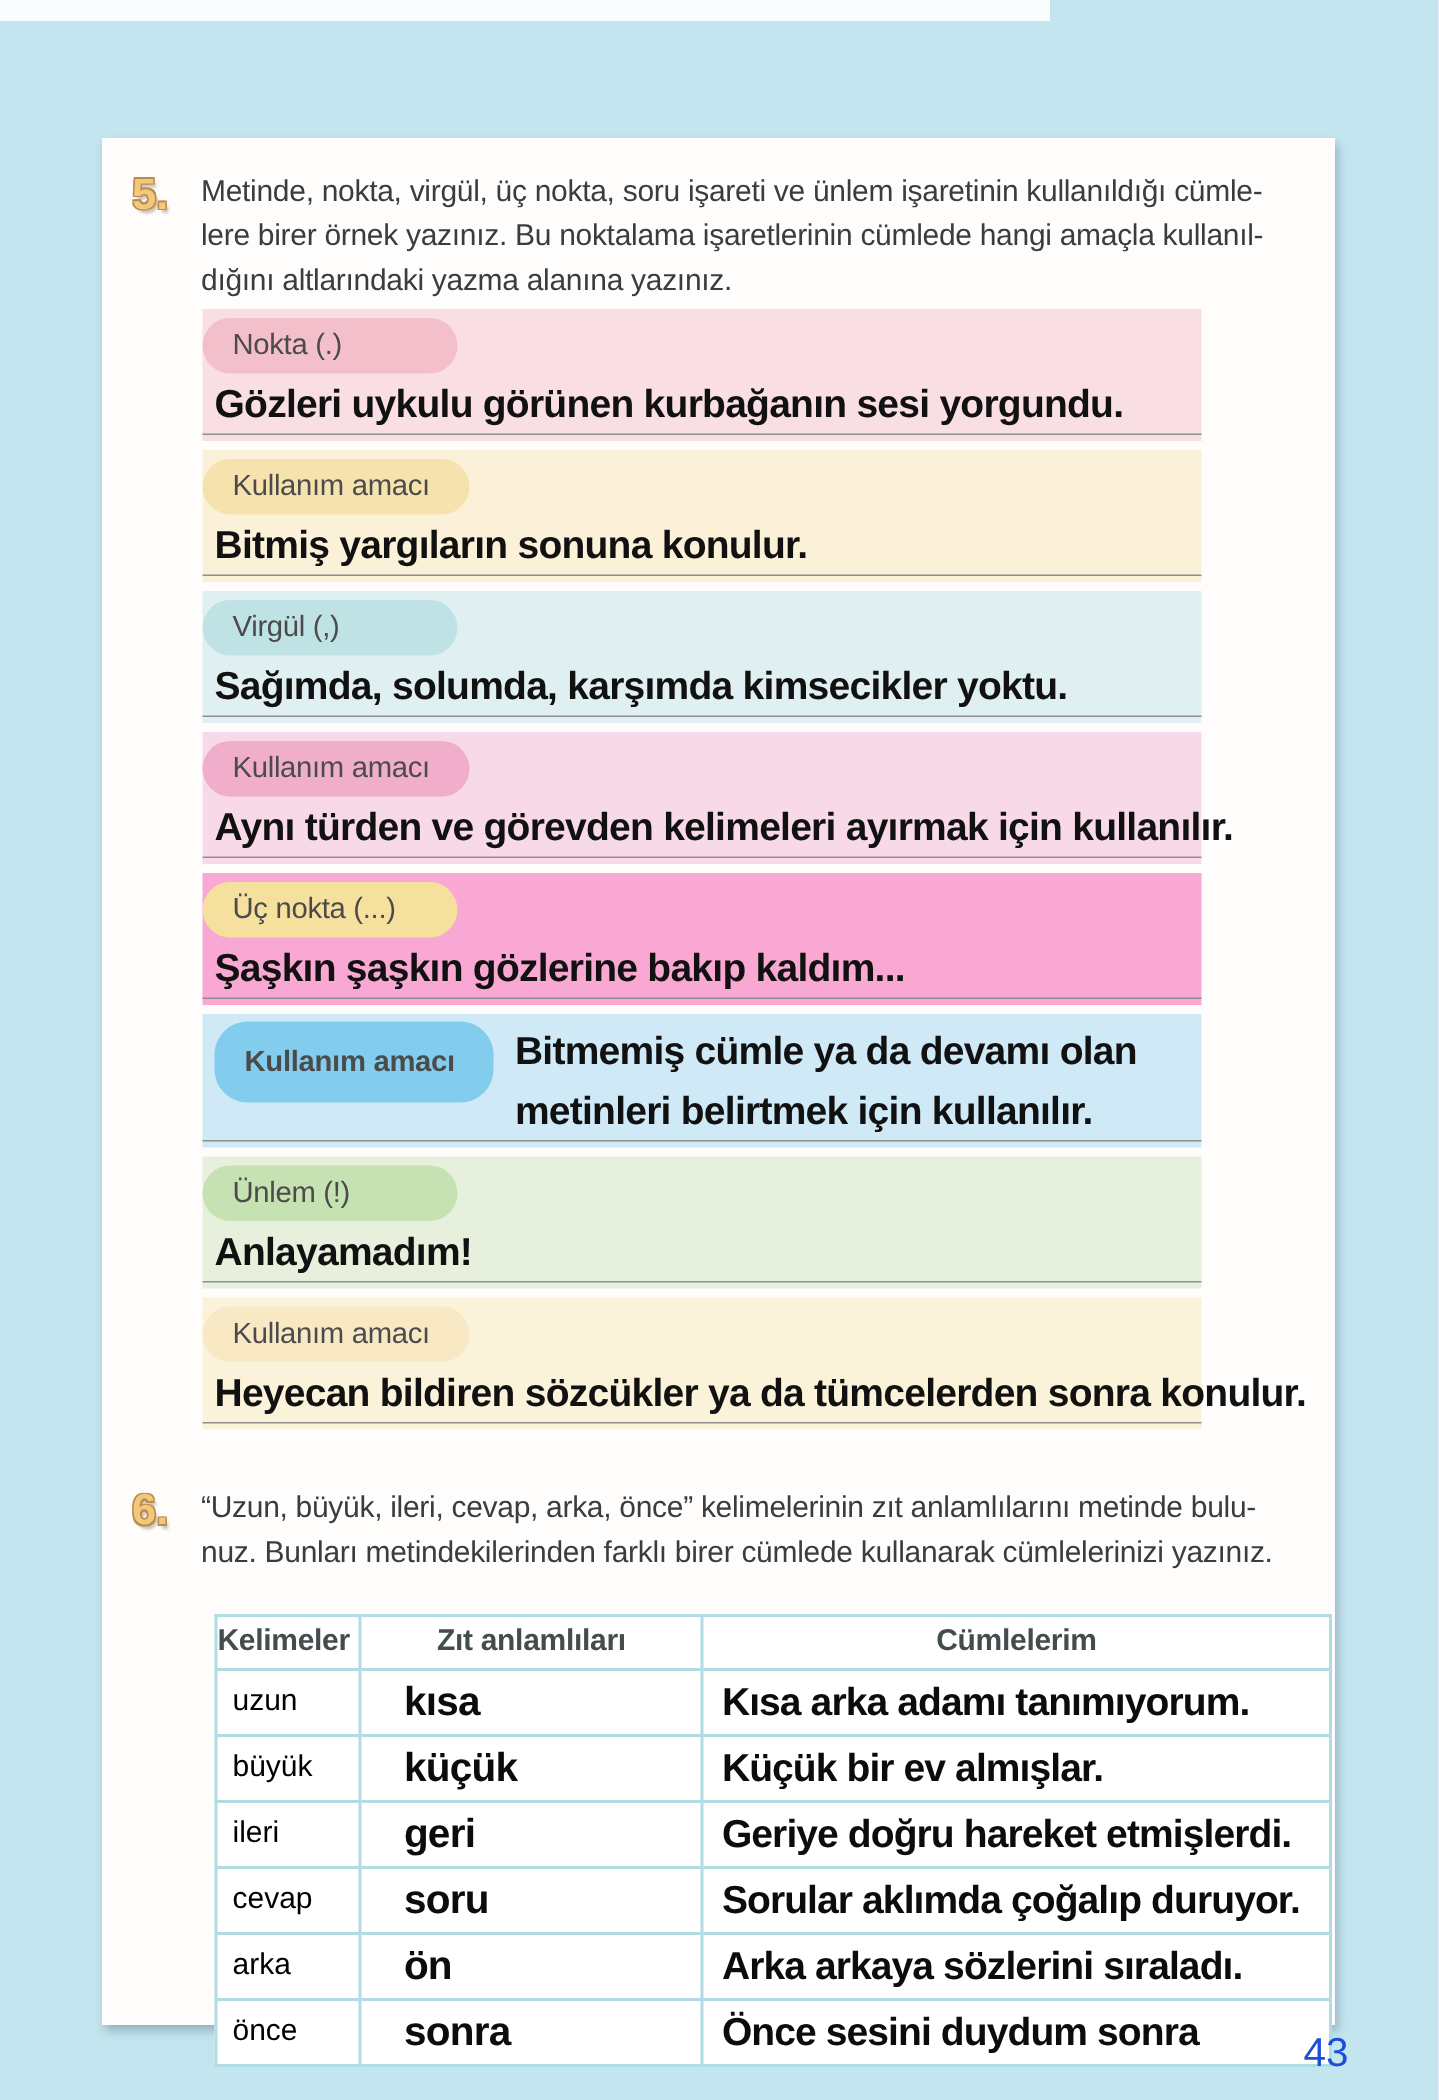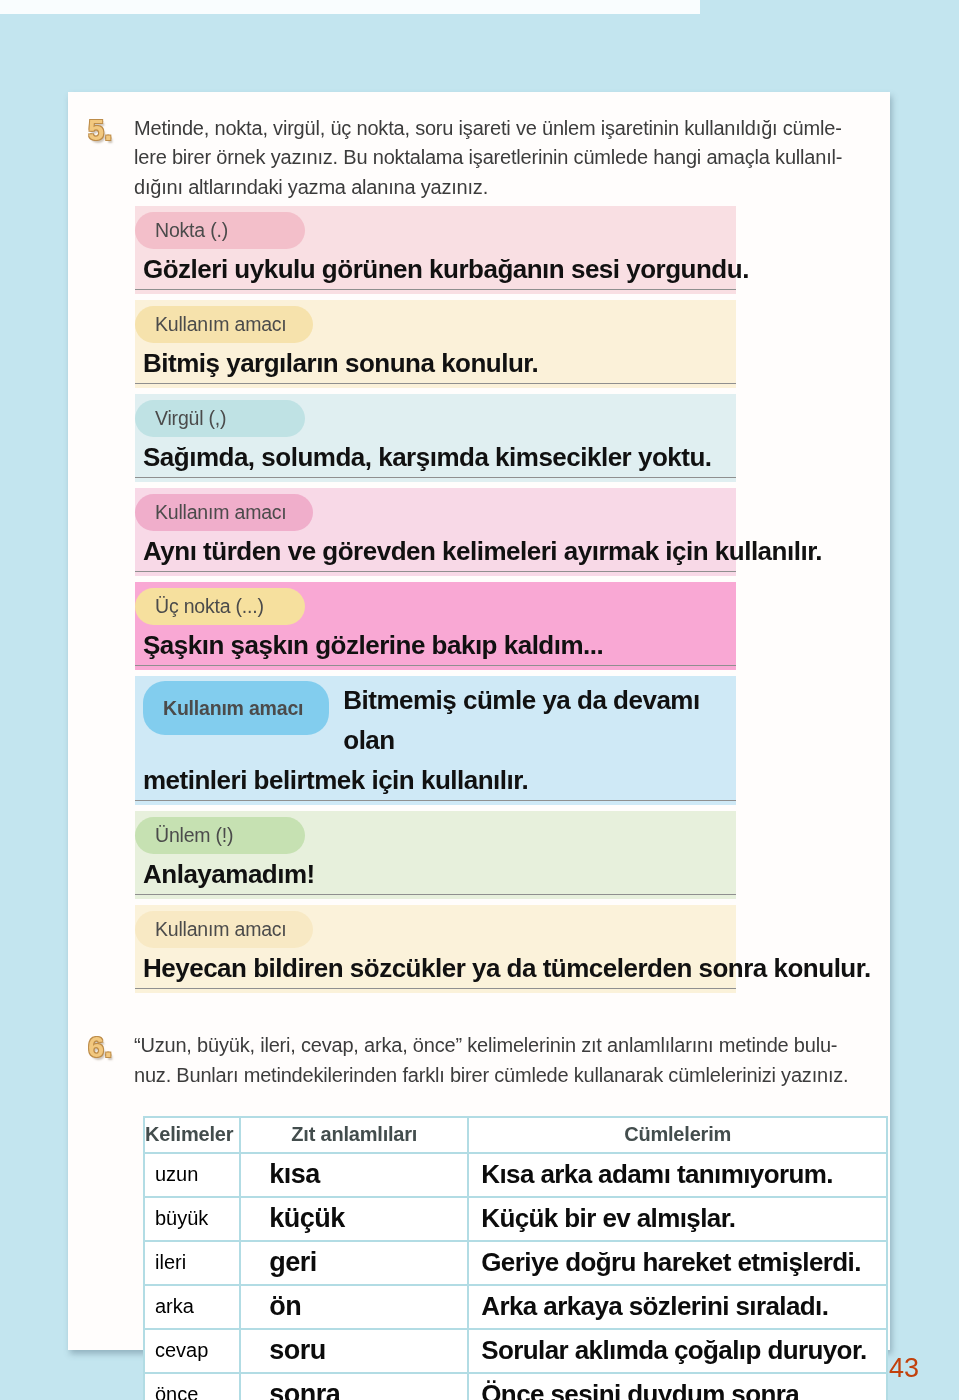--- a/index.html
+++ b/index.html
@@ -38,21 +38,21 @@
     line-height:1;
     padding-top:2px;
   }
   .ex-text{
     font-size:20px;color:#3c3c3c;
     line-height:1.47;
     white-space:pre-line;
     letter-spacing:-0.2px;
   }
   
-  #sections{margin:4px 0 16px 67px;width:601px;}
+  #sections{margin:4px 0 16px 67px;width:666px;}
   .band{
     box-sizing:border-box;
     padding:6px 0 4px 0;
     margin-bottom:6px;
   }
   .pill{
     display:inline-block;
     box-sizing:border-box;
     min-width:170px;
     padding:7px 26px 7px 20px;
@@ -103,22 +103,22 @@
   td.c-ant{
     font-size:27px;font-weight:bold;color:#0c0c0c;
     padding-left:28px;letter-spacing:-0.5px;
   }
   td.c-sent{
     font-size:26px;font-weight:bold;color:#0c0c0c;
     padding-left:12px;letter-spacing:-0.6px;
     white-space:nowrap;overflow:visible;
   }
   .page-number{
-    position:absolute;right:40px;bottom:16px;
-    font-size:27px;color:#c2410c;
+    position:absolute;right:60px;bottom:16px;
+    font-size:27px;color:#1d4ed8;
   }
 </style>
 </head>
 <body>
 
 <div class="scan-strip"></div>
 
 <div class="page-card">
 
   <div class="ex-header">
@@ -166,28 +166,28 @@
           <td class="c-word">büyük</td>
           <td class="c-ant">küçük</td>
           <td class="c-sent">Küçük bir ev almışlar.</td>
         </tr>
         <tr>
           <td class="c-word">ileri</td>
           <td class="c-ant">geri</td>
           <td class="c-sent">Geriye doğru hareket etmişlerdi.</td>
         </tr>
         <tr>
+          <td class="c-word">cevap</td>
+          <td class="c-ant">soru</td>
+          <td class="c-sent">Sorular aklımda çoğalıp duruyor.</td>
+        </tr>
+        <tr>
           <td class="c-word">arka</td>
           <td class="c-ant">ön</td>
           <td class="c-sent">Arka arkaya sözlerini sıraladı.</td>
-        </tr>
-        <tr>
-          <td class="c-word">cevap</td>
-          <td class="c-ant">soru</td>
-          <td class="c-sent">Sorular aklımda çoğalıp duruyor.</td>
         </tr>
         <tr>
           <td class="c-word">önce</td>
           <td class="c-ant">sonra</td>
           <td class="c-sent">Önce sesini duydum sonra</td>
         </tr>
       </tbody>
   </table>
 
 </div>

